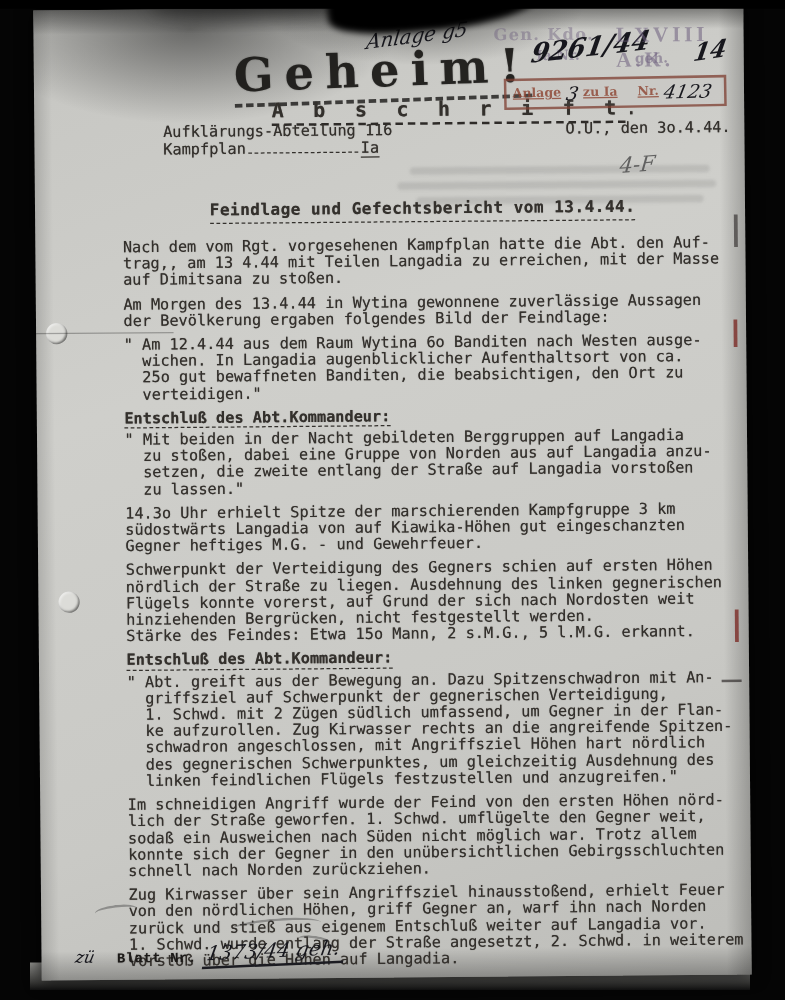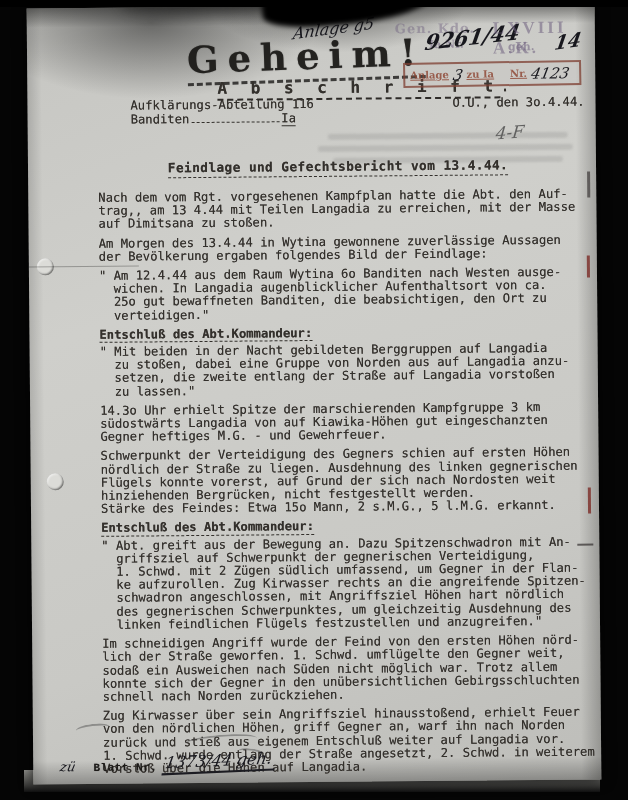--- a/index.html
+++ b/index.html
@@ -115,21 +115,21 @@
     <div class="anlagebox">
       <span class="printed">Anlage</span>
       <span class="hw">3</span>
       <span class="printed">zu Ia</span>
       <span class="printed" style="margin-left:12px;">Nr.</span>
       <span class="hw">4123</span>
     </div>
 
     <div class="type small" style="left:103px;top:92px;">Aufklärungs-Abteilung 116</div>
     <div class="type small" style="left:103px;top:106px;width:180px;">
-      <span>Banditen</span><span style="display:inline-block;width:88px;border-bottom:1.4px dashed #33302c;margin:0 2px;"></span><span style="border-bottom:1.4px solid #33302c;">Ia</span>
+      <span>Kampfplan</span><span style="display:inline-block;width:88px;border-bottom:1.4px dashed #33302c;margin:0 2px;"></span><span style="border-bottom:1.4px solid #33302c;">Ia</span>
     </div>
     <div class="type small" style="left:425px;top:92px;">O.U., den 3o.4.44.</div>
     <div class="pencil" style="left:468px;top:118px;font-size:17px;transform:rotate(-4deg) skewX(-10deg);">4-F</div>
 
     <div class="ghost" style="left:300px;top:128px;width:240px;"></div>
     <div class="ghost" style="left:290px;top:140px;width:255px;"></div>
     <div class="ghost" style="left:305px;top:152px;width:230px;"></div>
 
     <div style="left:70px;top:150px;width:480px;text-align:center;">
       <span class="type title">Feindlage und Gefechtsbericht vom 13.4.44.</span>

